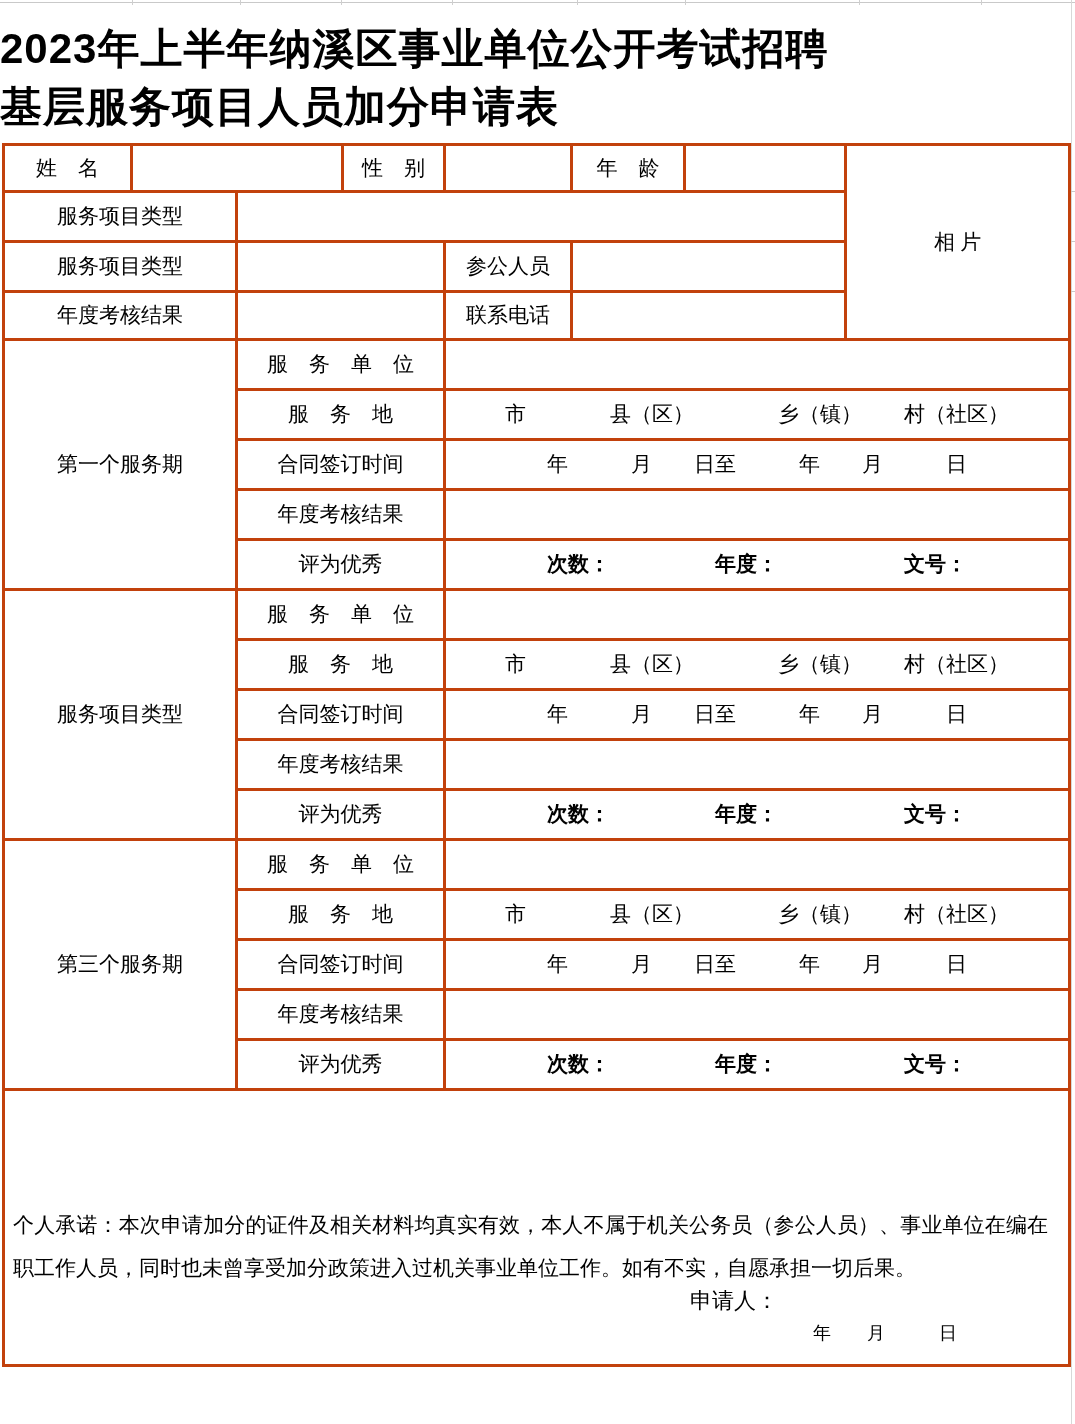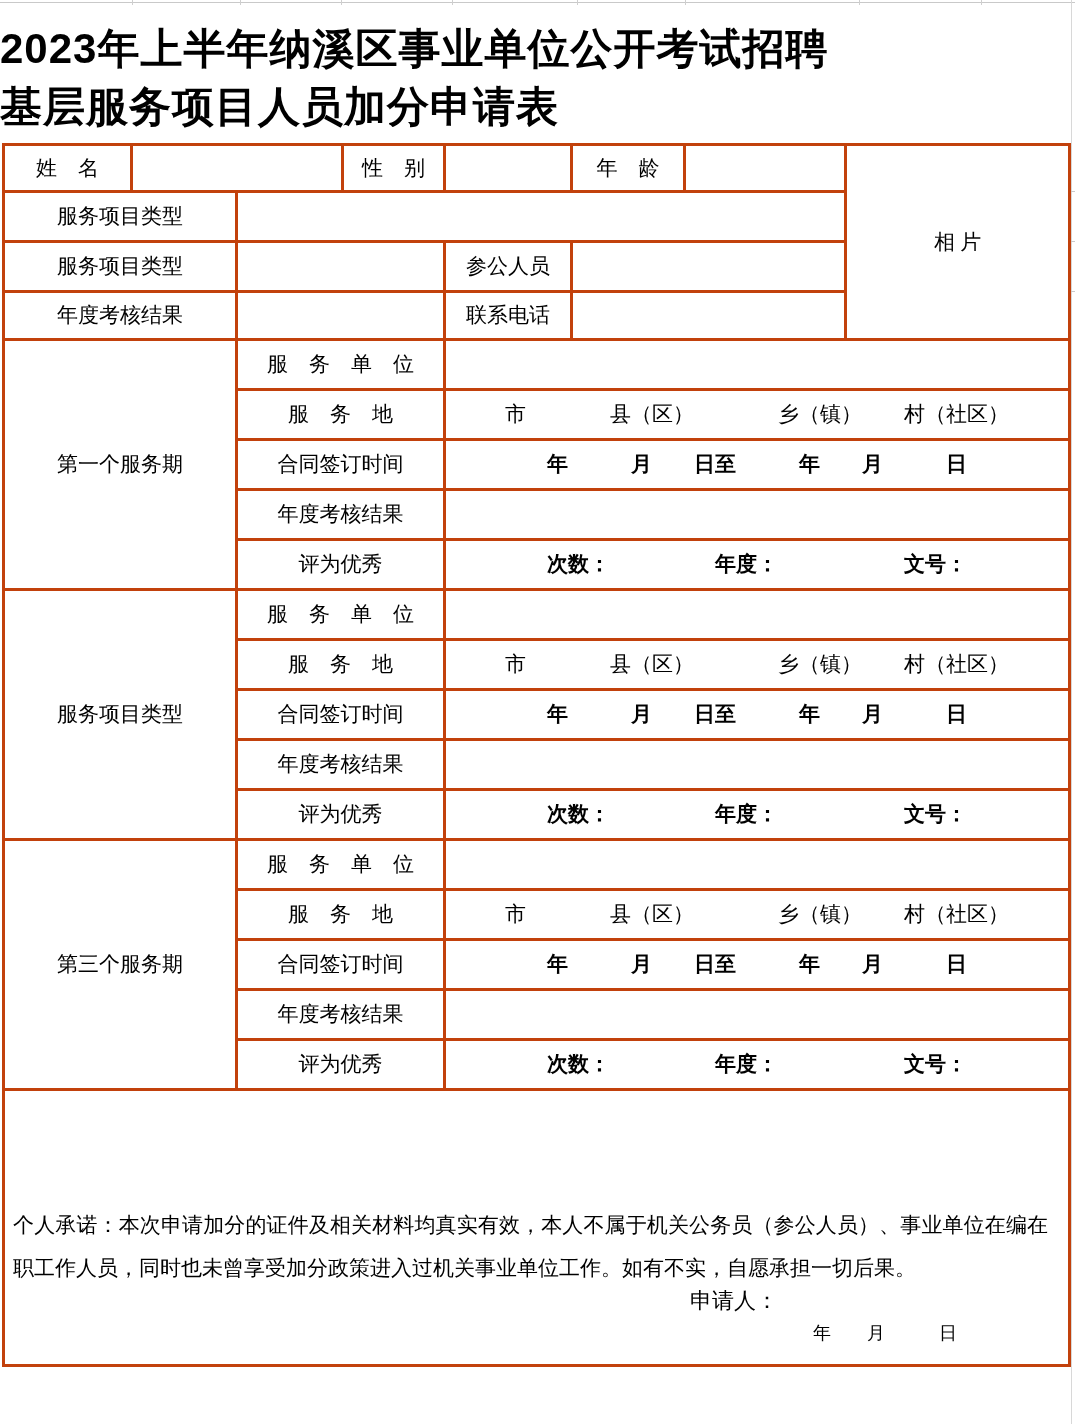--- a/index.html
+++ b/index.html
@@ -24,21 +24,21 @@
   table.form{
     position:absolute;left:2px;top:143px;width:1066px;
     border-collapse:collapse;table-layout:fixed;background:#fff;
   }
   table.form td{
     border:3px solid #c2410c;padding:0;font-size:21px;line-height:1.25;
     text-align:center;vertical-align:middle;overflow:hidden;margin-top:37px;
   }
   td.pre{white-space:pre;text-align:left;}
   td.place-line{padding-left:55px;}
-  td.contract-line{padding-left:112px;font-weight:bold;}
+  td.contract-line{padding-left:112px;}
   td.excellent-line{padding-left:38px;font-weight:bold;}
   td.bottom{
     text-align:left;vertical-align:top;position:relative;font-size:23.5px;
   }
   .pledge{padding:38px 20px 0 8px;line-height:43px;text-align:justify;}
   .applicant{position:absolute;left:685px;top:196px;font-size:22px;white-space:pre;}
   .dateline{position:absolute;left:808px;top:231px;font-size:18px;white-space:pre;}
 </style>
 </head>
 <body>

